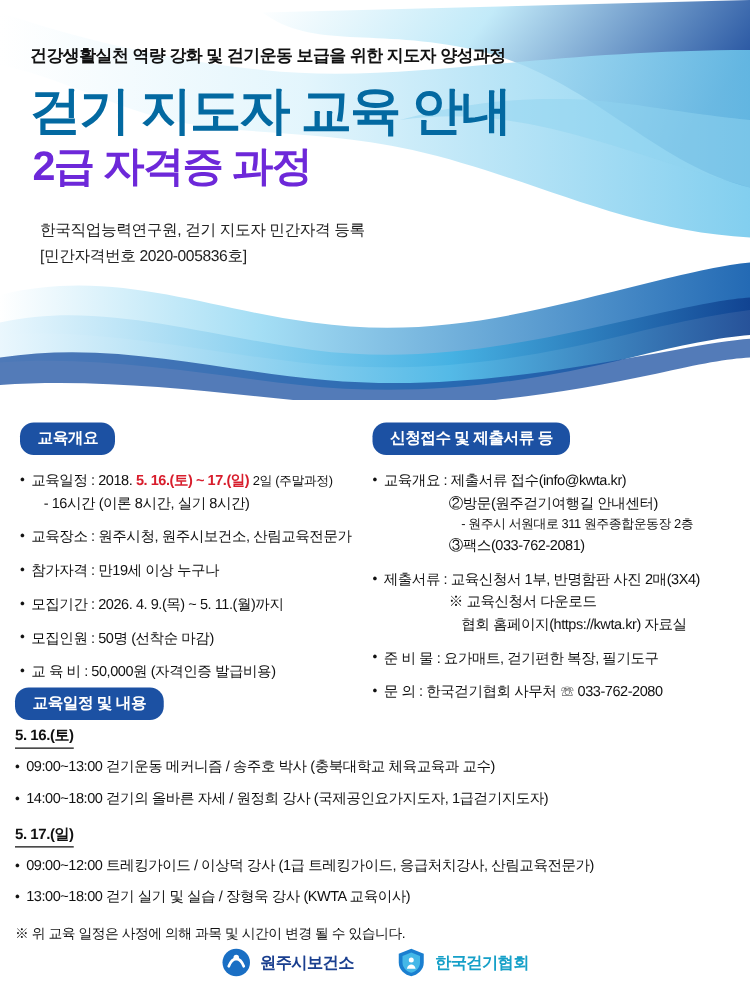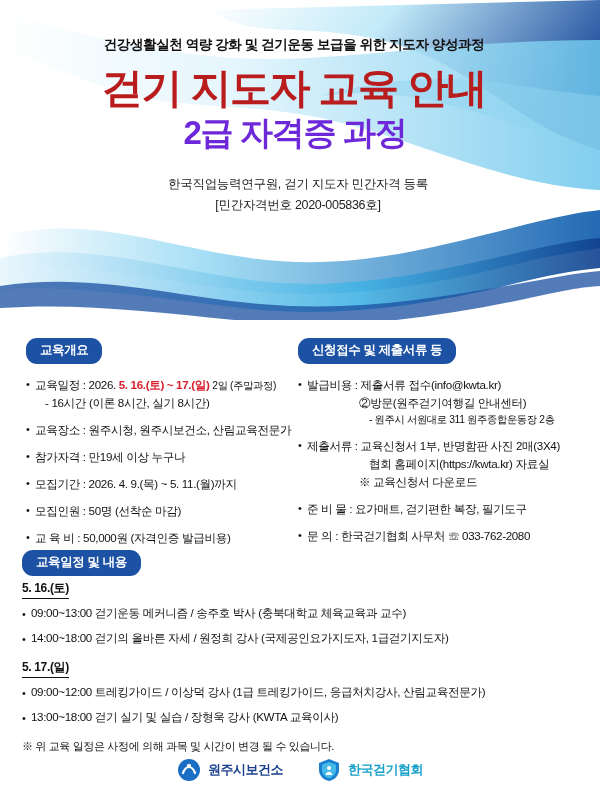--- a/index.html
+++ b/index.html
@@ -22,21 +22,20 @@
     background: #ffffff;
     overflow: hidden;
   }
 
   
   .header {
     position: relative;
     width: 600px;
     height: 320px;
     overflow: hidden;
-    text-align: center;
   }
   .wave-svg {
     position: absolute;
     left: 0;
     top: 0;
     width: 600px;
     height: 320px;
   }
   .header-text {
     position: absolute;
@@ -48,21 +47,21 @@
   .kicker {
     font-size: 13.5px;
     font-weight: bold;
     color: #111111;
     letter-spacing: -0.4px;
     margin-bottom: 12px;
   }
   .title-1 {
     font-size: 41px;
     font-weight: bold;
-    color: #b91c1c;
+    color: #0369a1;
     letter-spacing: -1.6px;
     line-height: 1.08;
   }
   .title-2 {
     font-size: 33px;
     font-weight: bold;
     color: #6d28d9;
     letter-spacing: -1.3px;
     line-height: 1.15;
     margin-top: 4px;
@@ -93,21 +92,21 @@
   .body-cols {
     position: absolute;
     top: 338px;
     left: 0;
     width: 600px;
     display: flex;
     gap: 0px;
   }
   .col-left {
     width: 292px;
-    padding-left: 26px;
+    padding-left: 16px;
     box-sizing: border-box;
   }
   .col-right {
     width: 308px;
     padding-left: 6px;
     box-sizing: border-box;
   }
   .col-list {
     margin-top: 12px;
     font-size: 11.6px;
@@ -144,21 +143,21 @@
     color: #d81d2c;
     font-weight: bold;
   }
   .small {
     font-size: 10.3px;
   }
 
   
   .schedule {
     position: absolute;
-    left: 22px;
+    left: 12px;
     top: 550px;
     width: 548px;
   }
   .sched-list {
     font-size: 11.6px;
     letter-spacing: -0.35px;
     color: #111111;
   }
   .date-head {
     font-weight: bold;
@@ -262,21 +261,21 @@
   <div class="body-cols">
 
     <div class="col-left">
       <div class="sec-label">교육개요</div>
       <div class="col-list">
 
         <div class="li">
           <div class="li-bullet">•</div>
           <div class="li-body">
             <span class="li-label">교육일정 :</span>
-            <span>2026.</span>
+            <span>2018.</span>
             <span class="hl-red">5. 16.(토) ~ 17.(일)</span>
             <span class="small">2일 (주말과정)</span>
             <span class="sub">- 16시간 (이론 8시간, 실기 8시간)</span>
           </div>
         </div>
 
         <div class="li">
           <div class="li-bullet">•</div>
           <div class="li-body">
             <span>교육장소 :</span>
@@ -319,34 +318,35 @@
       </div>
     </div>
 
     <div class="col-right">
       <div class="sec-label">신청접수 및 제출서류 등</div>
       <div class="col-list">
 
         <div class="li">
           <div class="li-bullet">•</div>
           <div class="li-body">
-            <span>발급비용 :</span>
+            <span>교육개요 :</span>
             <span>제출서류 접수(info@kwta.kr)</span>
             <span class="sub2" style="padding-left:52px">②방문(원주걷기여행길 안내센터)</span>
             <span class="sub2 small" style="padding-left:62px">- 원주시 서원대로 311 원주종합운동장 2층</span>
+            <span class="sub2" style="padding-left:52px">③팩스(033-762-2081)</span>
           </div>
         </div>
 
         <div class="li">
           <div class="li-bullet">•</div>
           <div class="li-body">
             <span>제출서류 :</span>
             <span>교육신청서 1부, 반명함판 사진 2매(3X4)</span>
+            <span class="sub2" style="padding-left:52px">※ 교육신청서 다운로드</span>
             <span class="sub2" style="padding-left:62px">협회 홈페이지(https://kwta.kr) 자료실</span>
-            <span class="sub2" style="padding-left:52px">※ 교육신청서 다운로드</span>
           </div>
         </div>
 
         <div class="li">
           <div class="li-bullet">•</div>
           <div class="li-body">
             <span>준 비 물 :</span>
             <span>요가매트, 걷기편한 복장, 필기도구</span>
           </div>
         </div>

